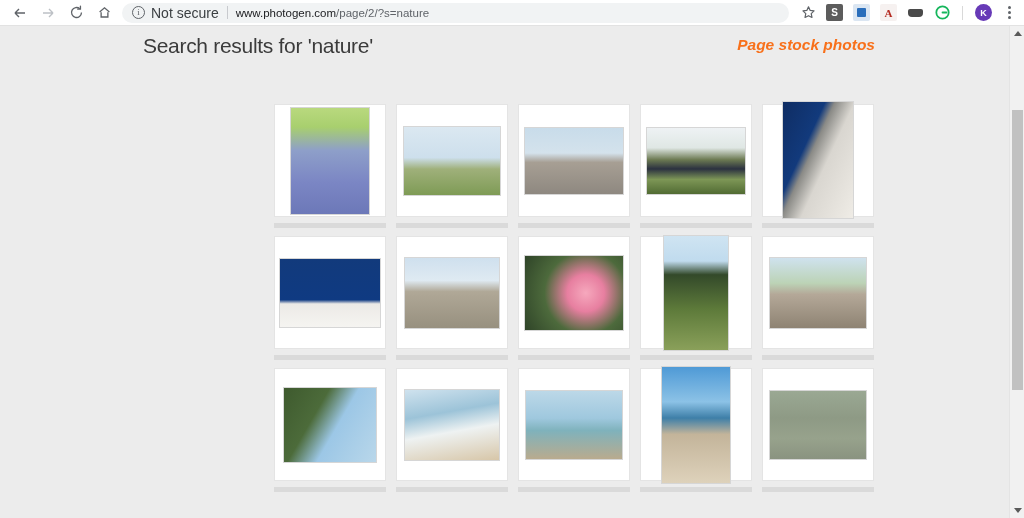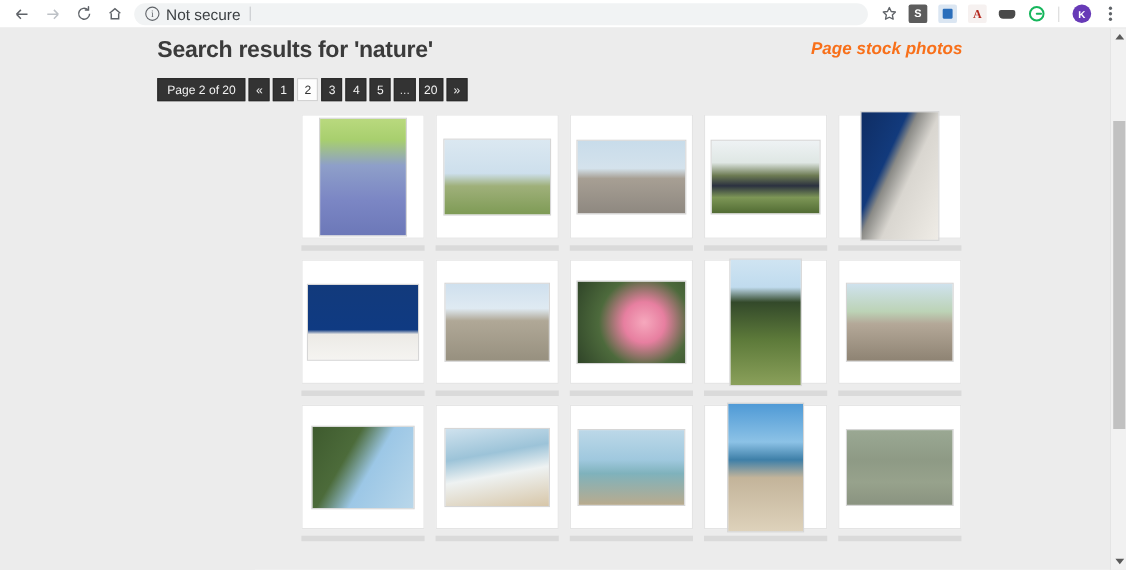--- a/index.html
+++ b/index.html
@@ -109,21 +109,21 @@
     width: 1024px; height: 492px;
     background: #ececec;
     overflow: hidden;
   }
 
   .page-header {
     position: absolute; left: 0; top: 0; width: 1008px;
   }
   .page-title {
     position: absolute; left: 143px; top: 8px;
-    font-size: 21px; font-weight: bold; color: #3b3b3b;
+    font-size: 21px; font-weight: normal; color: #3b3b3b;
     letter-spacing: -0.3px;
     white-space: nowrap;
   }
   .tagline {
     position: absolute; right: 133px; top: 10px;
     font-size: 15.5px; font-weight: bold; font-style: italic;
     color: #f8701a;
     white-space: nowrap;
   }
 
@@ -241,20 +241,21 @@
         <path d="M2.8 7.5L8 3l5.2 4.5"></path>
         <path d="M4.4 7.6v5.2h7.2V7.6"></path>
       </svg>
     </div>
   </div>
 
   <div class="omnibox">
     <div class="omni-info">i</div>
     <div class="omni-secure-label">Not secure</div>
     <div class="omni-divider"></div>
+    <div class="omni-url"><span class="host">www.photogen.com</span><span class="path">/page/2/?s=nature</span></div>
   </div>
 
   <div class="chrome-right">
     <div class="star-btn">
       <svg width="15" height="15" viewBox="0 0 16 16" fill="none" stroke="currentColor" stroke-width="1.3">
         <path d="M8 2l1.8 3.8 4.1.5-3 2.9.8 4.1L8 11.4 4.3 13.3l.8-4.1-3-2.9 4.1-.5z" stroke-linejoin="round"></path>
       </svg>
     </div>
     <div class="ext-icon ext-s">S</div>
     <div class="ext-icon ext-blue">
@@ -280,32 +281,20 @@
   </div>
 </div>
 
 <div class="viewport">
 
   <div class="page-header">
     <div class="page-title">Search results for 'nature'</div>
     <div class="tagline">Page stock photos</div>
   </div>
 
-  <div class="pagination">
-    <div class="page-indicator">Page 2 of 20</div>
-    <div class="page-btn">«</div>
-    <div class="page-btn">1</div>
-    <div class="page-btn active">2</div>
-    <div class="page-btn">3</div>
-    <div class="page-btn">4</div>
-    <div class="page-btn">5</div>
-    <div class="page-btn ellipsis">...</div>
-    <div class="page-btn">20</div>
-    <div class="page-btn">»</div>
-  </div>
 
   <div class="grid" id="results-grid">
       <div class="grid-row">
         <div class="cell">
           <div class="card">
             <div class="thumb" style="width: 80px; height: 108px; background: linear-gradient(rgb(185, 217, 126) 0%, rgb(168, 207, 110) 18%, rgb(142, 159, 201) 40%, rgb(123, 134, 196) 70%, rgb(108, 120, 184) 100%);"></div>
           </div>
           <div class="caption-bar"></div>
         </div>
         <div class="cell">

